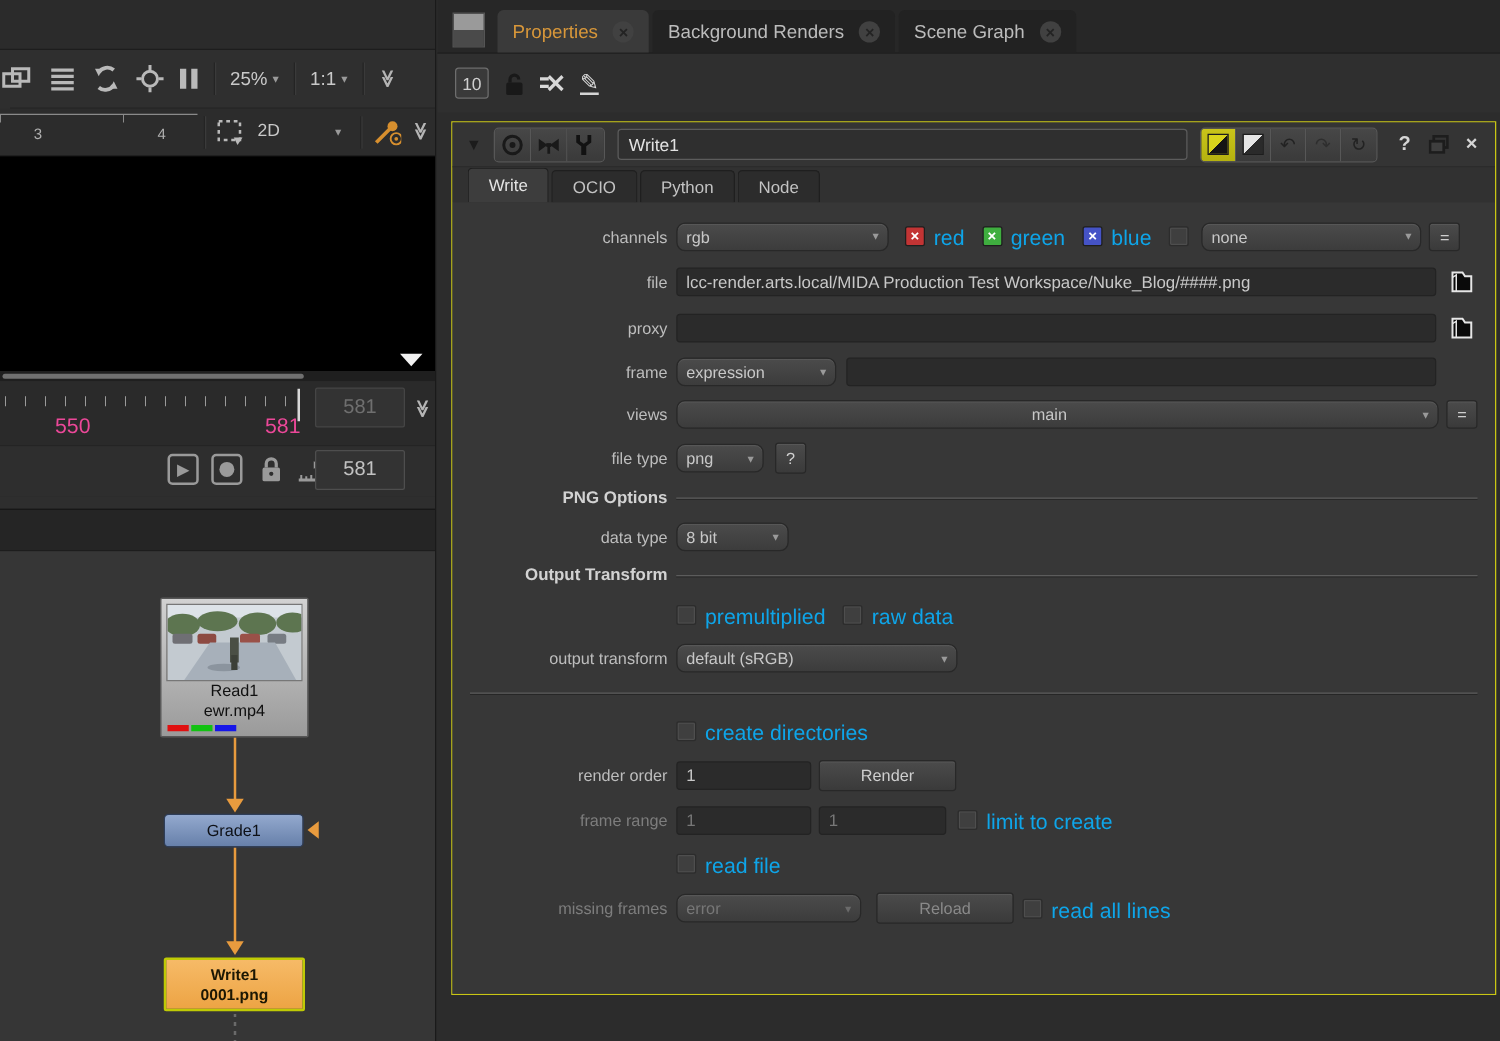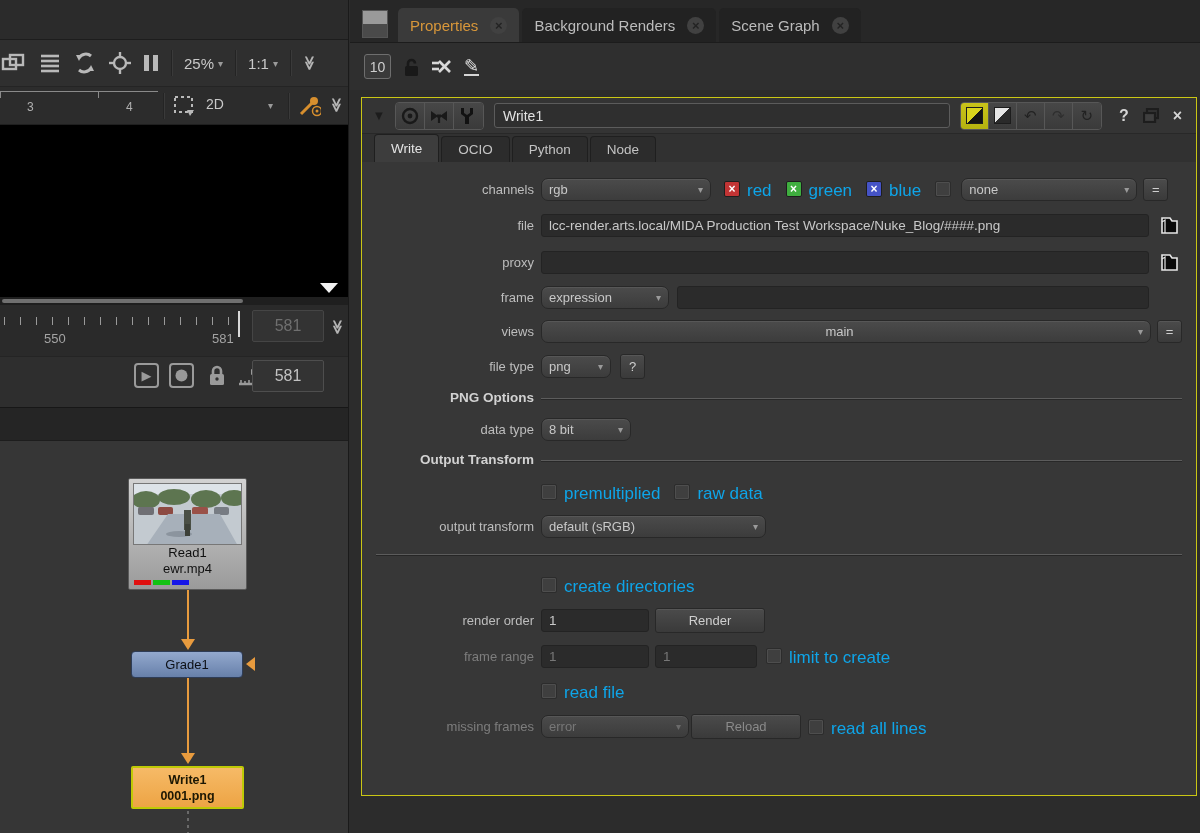--- a/index.html
+++ b/index.html
@@ -3,37 +3,37 @@
 <meta charset="utf-8">
 <style>
   * { box-sizing: border-box; margin: 0; padding: 0; }
   html,body { width:1200px; height:833px; overflow:hidden; background:#2c2c2c;
     font-family:"Liberation Sans", sans-serif; }
   #stage { position:relative; width:1200px; height:833px; background:#2c2c2c; }
 
   
   .lpane { position:absolute; left:0; top:0; width:349px; height:833px; background:#2e2e2e; border-right:1px solid #1a1a1a; }
   .lp-top { height:40px; background:#2b2b2b; border-bottom:1px solid #1d1d1d; }
-  .lp-tools { height:47px; background:#2f2f2f; border-bottom:1px solid #242424; display:flex; align-items:center; gap:12px; padding-left:8px; color:#b9b9b9; }
+  .lp-tools { height:47px; background:#2f2f2f; border-bottom:1px solid #242424; display:flex; align-items:center; gap:12px; padding-left:0; color:#b9b9b9;margin-left:8px; }
   .lp-tools .sep, .lp-ruler .sep { width:1px; height:26px; background:#242424; box-shadow:1px 0 0 #3a3a3a; }
   .zoomtxt { color:#c9c9c9; font-size:15px; display:flex; align-items:center; gap:4px; }
   .ddarrow { color:#9a9a9a; font-size:10px; }
   .chev { display:inline-block; transform:rotate(90deg); color:#b5b5b5; font-size:14px; font-weight:bold; }
   .lp-ruler { height:38px; background:#2c2c2c; border-bottom:1px solid #1f1f1f; position:relative; color:#b9b9b9; }
   .rulerline { position:absolute; left:0; top:4px; width:158px; height:7px; border-top:1px solid #8a8a8a;
     background:repeating-linear-gradient(90deg,#8a8a8a 0 1px,transparent 1px 98px); }
   .rulernum { position:absolute; top:13px; font-size:12px; color:#b0b0b0; }
   .lp-viewer { height:172px; background:#000; position:relative; }
   .wtri { position:absolute; right:10px; bottom:4px; width:0; height:0; border-left:9px solid transparent; border-right:9px solid transparent; border-top:10px solid #f2f2f2; }
   .lp-scroll { height:8px; background:#1f1f1f; position:relative; }
   .scrollbar { position:absolute; left:2px; top:2px; width:241px; height:4px; background:#707070; border-radius:2px; }
   .lp-timeline { height:52px; background:#2a2a2a; position:relative; border-bottom:1px solid #242424; }
   .ticks { position:absolute; left:4px; top:12px; width:236px; height:8px;
     background:repeating-linear-gradient(90deg,#9a9a9a 0 1px,transparent 1px 16px); }
-  .tlnum { position:absolute; top:26px; font-size:13px; color:#a3a3a3; }
+  .tlnum { position:absolute; top:26px; font-size:17px; color:#ec4899; }
   .playhead { position:absolute; left:238px; top:6px; width:2px; height:26px; background:#d8d8d8; }
   .valbox { position:absolute; width:72px; height:32px; background:#333; border:1px solid #454545; border-radius:2px;
     display:flex; align-items:center; justify-content:center; font-size:16px; }
   .lp-transport { height:40px; background:#2e2e2e; position:relative; }
   .tbtn { position:absolute; top:6px; width:25px; height:25px; border:2px solid #9a9a9a; border-radius:4px;
     display:flex; align-items:center; justify-content:center; color:#9a9a9a; }
   .lp-gap { height:10px; background:#2e2e2e; }
   .lp-band { height:34px; background:#252525; border-top:1px solid #171717; border-bottom:1px solid #1d1d1d; }
   .lp-graph { position:relative; height:392px; background:#363636; overflow:hidden; }
 
@@ -539,20 +539,20 @@
         <span class="chk"></span>
         <span class="chklbl">read file</span>
       </div>
 
       <div class="row">
         <span class="lbl dim">missing frames</span>
         <div class="dd dim" style="width:148px">
           <span>error</span>
           <span class="ddarrow" style="color:#6a6a6a">▾</span>
         </div>
-        <span class="btn" style="width:110px;margin-left:2px;color:#8a8a8a">Reload</span>
+        <span class="btn" style="width:110px;margin-left:12px;color:#8a8a8a">Reload</span>
         <span class="chk" style="margin-left:7px"></span>
         <span class="chklbl">read all lines</span>
       </div>
 
     </div>
   </div>
 </div>
 
 </body></html>

